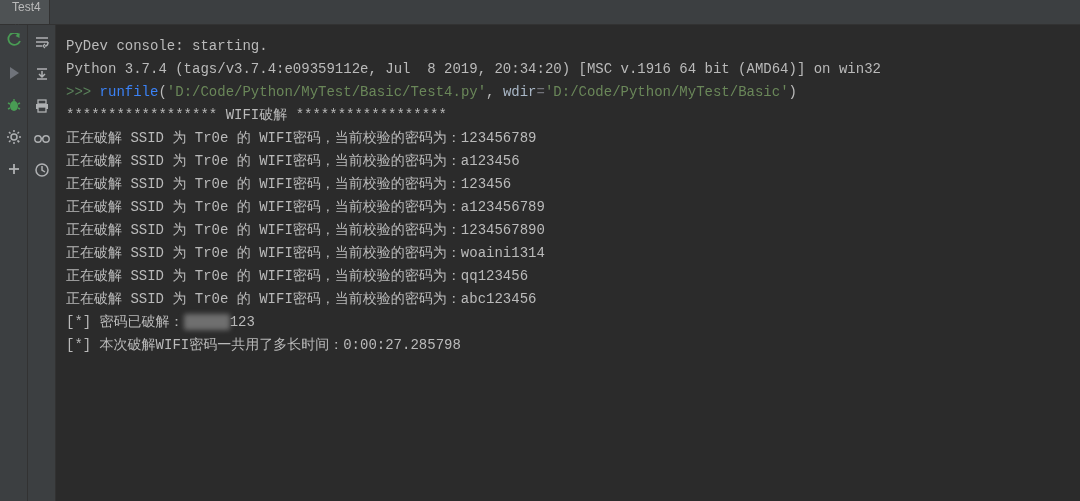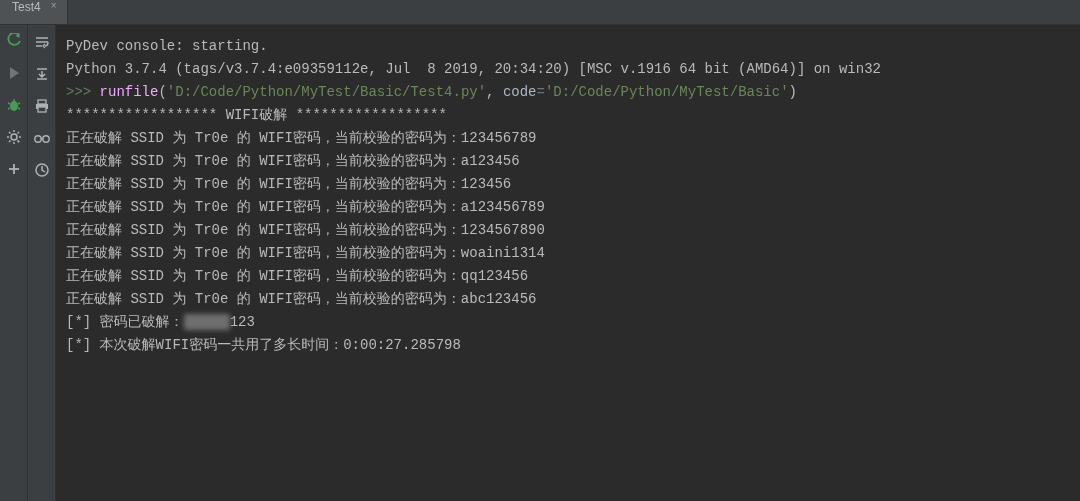--- a/index.html
+++ b/index.html
@@ -24,20 +24,21 @@
     .tab {
       background: #4e5254;
       border-right: 1px solid #323232;
       display: flex;
       align-items: flex-start;
       padding: 0 8px 0 12px;
       color: #bbbbbb;
       font-family: sans-serif;
       font-size: 12px;
       gap: 8px;
+      flex-direction: column;
     }
     .tab-close {
       width: 10px;
       height: 10px;
       display: flex;
       align-items: center;
       justify-content: center;
       color: #9a9a9a;
       font-size: 10px;
     }
@@ -72,21 +73,21 @@
     .console {
       flex: 1;
       background: #2b2b2b;
       padding: 10px 10px;
       line-height: 23px;
       white-space: nowrap;
       overflow: hidden;
     }
     .line { white-space: pre; }
     .prompt { color: #5a805a; }
-    .fn { color: #f0abfc; margin-top: 40px; }
+    .fn { color: #3b82f6; margin-top: 40px; }
     .str { color: #6a8759; }
     .arg { color: #a9b7c6; }
     .kw { color: #72737a; }
     .gray { color: #bababa; }
     .blur {
       filter: blur(2.5px);
       background: #6f6f6f;
       color: transparent;
       border-radius: 2px;
       padding: 0 2px;
@@ -187,21 +188,21 @@
           <circle cx="8" cy="8" r="6" fill="none" stroke="#afb1b3" stroke-width="1.5"></circle>
           <path d="M8 4 L8 8 L11 10" fill="none" stroke="#afb1b3" stroke-width="1.5"></path>
         </svg>
     </span>
   </div>
 
   <div class="console">
     <div class="line gray">PyDev console: starting.</div>
     <div class="line"></div>
     <div class="line gray">Python 3.7.4 (tags/v3.7.4:e09359112e, Jul  8 2019, 20:34:20) [MSC v.1916 64 bit (AMD64)] on win32</div>
-    <div class="line"><span class="prompt">&gt;&gt;&gt; </span><span class="fn">runfile</span><span class="gray">(</span><span class="str">'D:/Code/Python/MyTest/Basic/Test4.py'</span><span class="gray">, </span><span class="arg">code</span><span class="kw">=</span><span class="str">'D:/Code/Python/MyTest/Basic'</span><span class="gray">)</span></div>
+    <div class="line"><span class="prompt">&gt;&gt;&gt; </span><span class="fn">runfile</span><span class="gray">(</span><span class="str">'D:/Code/Python/MyTest/Basic/Test4.py'</span><span class="gray">, </span><span class="arg">wdir</span><span class="kw">=</span><span class="str">'D:/Code/Python/MyTest/Basic'</span><span class="gray">)</span></div>
     <div class="line gray">****************** WIFI破解 ******************</div>
     <div class="line gray"><span>正在破解 SSID 为 Tr0e 的 WIFI密码，当前校验的密码为：</span><span>123456789</span></div>
     <div class="line gray"><span>正在破解 SSID 为 Tr0e 的 WIFI密码，当前校验的密码为：</span><span>a123456</span></div>
     <div class="line gray"><span>正在破解 SSID 为 Tr0e 的 WIFI密码，当前校验的密码为：</span><span>123456</span></div>
     <div class="line gray"><span>正在破解 SSID 为 Tr0e 的 WIFI密码，当前校验的密码为：</span><span>a123456789</span></div>
     <div class="line gray"><span>正在破解 SSID 为 Tr0e 的 WIFI密码，当前校验的密码为：</span><span>1234567890</span></div>
     <div class="line gray"><span>正在破解 SSID 为 Tr0e 的 WIFI密码，当前校验的密码为：</span><span>woaini1314</span></div>
     <div class="line gray"><span>正在破解 SSID 为 Tr0e 的 WIFI密码，当前校验的密码为：</span><span>qq123456</span></div>
     <div class="line gray"><span>正在破解 SSID 为 Tr0e 的 WIFI密码，当前校验的密码为：</span><span>abc123456</span></div>
     <div class="line gray"><span>[*] 密码已破解：</span><span class="blur">xxxxx</span><span>123</span></div>

